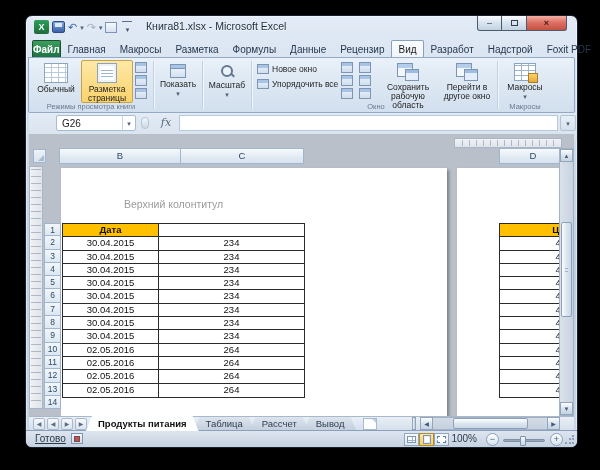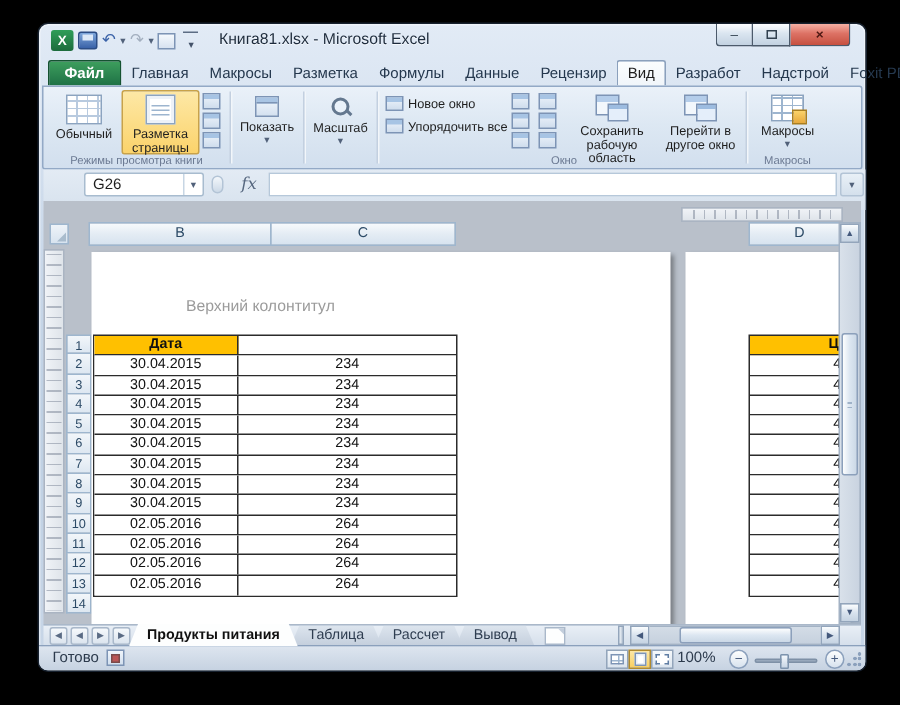--- a/index.html
+++ b/index.html
@@ -38,21 +38,21 @@
   .wcbtn.close{width:40px;border-left:none;border-radius:0 0 3px 0;
     background:linear-gradient(#f5b0a4,#dd7265 45%,#c6504000);background:linear-gradient(#f5b0a4,#dd7265 45%,#c65040);
     color:#4d1813;font-weight:bold;}
   .resglyph{width:7px;height:6px;border:1px solid #31404f;background:transparent;display:block;}
 
   
   #tabrow{position:absolute;left:6px;right:6px;top:23px;height:18px;display:flex;align-items:flex-end;}
   .rtab{height:17px;line-height:17px;padding:0 6px;font-size:10px;color:#25384e;
     border:1px solid transparent;border-bottom:none;white-space:nowrap;}
   .rtab.file{background:linear-gradient(#3d9e5d,#1e7145);color:#fff;font-weight:bold;
-    border-radius:2px 2px 0 0;padding:0 10px;border:1px solid #155231;border-bottom:none;}
+    border-radius:2px 2px 0 0;padding:0 0;border:1px solid #155231;border-bottom:none;}
   .rtab.active{background:linear-gradient(#fbfdfe,#f0f5fa);border:1px solid #8ba0bc;border-bottom:none;
     border-radius:2px 2px 0 0;color:#1d1d1d;}
   #tabrow-icons{position:absolute;right:0;bottom:2px;display:flex;align-items:center;gap:5px;}
   .tri-ic{font-size:8px;color:#8d9aab;}
   .helpico{width:13px;height:13px;border-radius:50%;background:radial-gradient(circle at 35% 30%,#7db2ec,#2f6fc1);
     color:#fff;font-size:9px;font-weight:bold;text-align:center;line-height:13px;}
   .wbctl{font-size:8px;color:#5a6b84;line-height:10px;}
   .wbres{width:8px;height:7px;border:1px solid #5a6b84;display:block;}
 
   
@@ -187,21 +187,21 @@
     border:1px solid #93a5bb;text-align:center;font-size:6px;color:#44597c;line-height:12px;}
   #hsb-track{flex:1;background:linear-gradient(#d3dce6,#c6d1de);border:1px solid #a3b2c4;border-left:none;border-right:none;position:relative;}
   #hsb-thumb{position:absolute;left:20px;top:0;bottom:0;width:75px;border:1px solid #8ca0bb;border-radius:2px;
     background:linear-gradient(#fdfefe,#dce6f1 50%,#cbd8e6);}
   #tab-split{position:absolute;right:158px;bottom:1px;width:4px;height:13px;
     background:linear-gradient(90deg,#f3f7fa,#b9c6d6);border:1px solid #93a5bb;}
 
   
   #sbar{position:absolute;left:0;right:0;bottom:0;height:17px;border-radius:0 0 6px 6px;
     background:linear-gradient(#dde5ef,#c6d2e1);border-top:1px solid #8ba0bc;font-size:10px;color:#2c3a4c;}
-  #ready{position:absolute;left:9px;top:2px;}
+  #ready{position:absolute;left:9px;top:2px;text-decoration:underline;}
   #macro-ic{position:absolute;left:45px;top:2px;width:12px;height:11px;border:1px solid #7d94b5;
     background:linear-gradient(#f0f5fb,#d2dfee);}
   #macro-ic::before{content:"";display:block;width:4px;height:4px;border:1px solid #7a4a4a;background:#b55;margin:2px auto;}
   #viewbtns{position:absolute;right:128px;top:2px;display:flex;}
   .vb{width:15px;height:13px;border:1px solid #93a5bb;background:linear-gradient(#f6f9fc,#dbe4ee);
     display:flex;align-items:center;justify-content:center;}
   .vb.sel{background:linear-gradient(#fde8a6,#f8cf61);border-color:#b08a2e;}
   .vb .g1{width:9px;height:7px;background-color:#fff;border:1px solid #7d94b5;
     background-image:linear-gradient(#9db5cf 0 0),linear-gradient(90deg,#9db5cf 0 0);
     background-size:9px 1px,1px 7px;background-position:0 3px,4px 0;background-repeat:no-repeat;}

